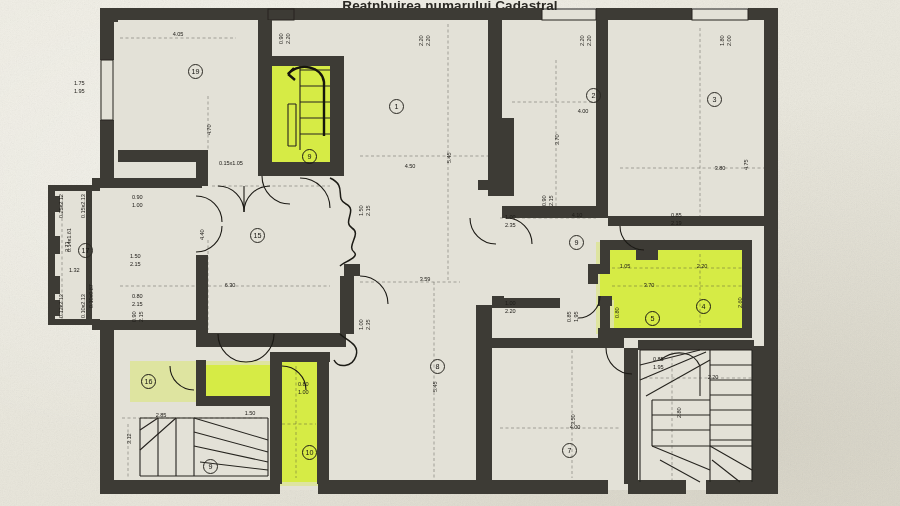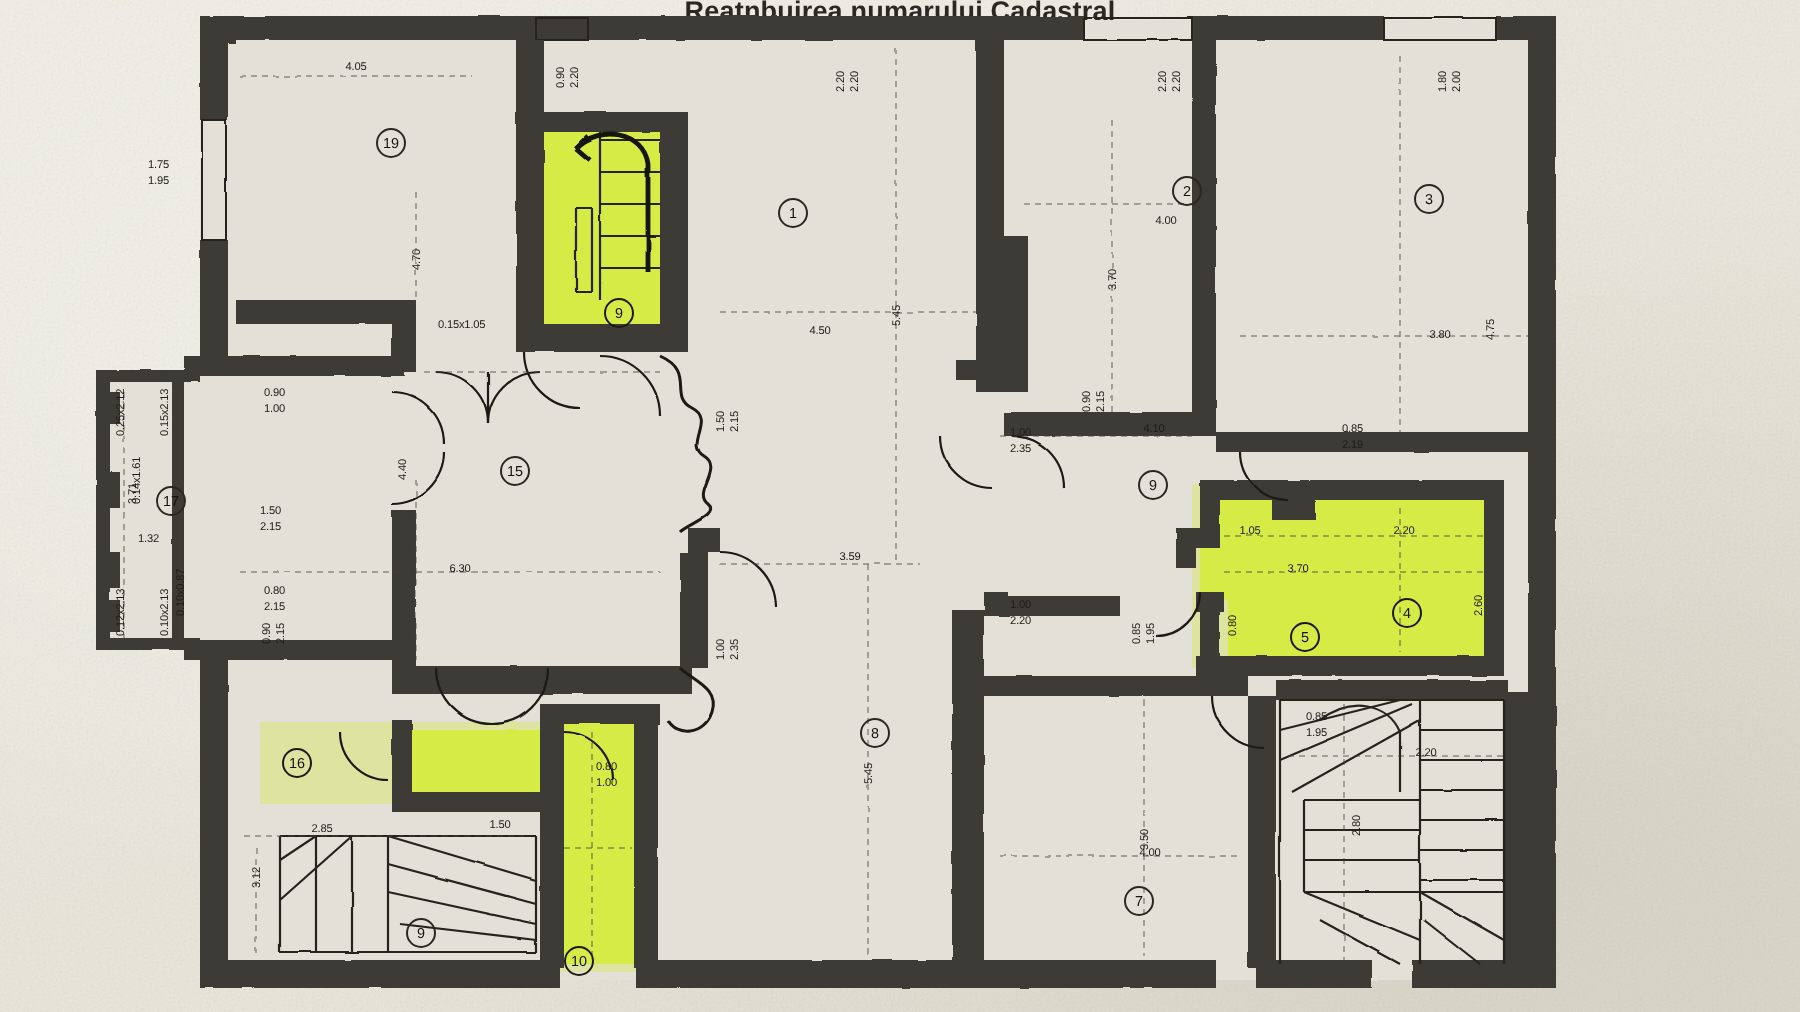--- a/index.html
+++ b/index.html
@@ -304,21 +304,21 @@
     <div class="rm" style="left:78px;top:243px;">17</div>
     <div class="rm" style="left:389px;top:99px;">1</div>
     <div class="rm" style="left:586px;top:88px;">2</div>
     <div class="rm" style="left:707px;top:92px;">3</div>
     <div class="rm" style="left:569px;top:235px;">9</div>
     <div class="rm onyel" style="left:645px;top:311px;">5</div>
     <div class="rm onyel" style="left:696px;top:299px;">4</div>
     <div class="rm" style="left:430px;top:359px;">8</div>
     <div class="rm" style="left:562px;top:443px;">7</div>
     <div class="rm onyel" style="left:141px;top:374px;">16</div>
-    <div class="rm onyel" style="left:282px;top:445px;margin-top:28px;">10</div>
+    <div class="rm onyel" style="left:302px;top:445px;">10</div>
     <div class="rm" style="left:203px;top:459px;">9</div>
 
     <div class="dim c" style="left:163px;top:31px;width:30px;">4.05</div>
     <div class="dim v" style="left:206px;top:135px;">4.70</div>
 
     <div class="dim" style="left:74px;top:80px;">1.75</div>
     <div class="dim" style="left:74px;top:88px;">1.95</div>
 
     <div class="dim v" style="left:278px;top:44px;">0.90</div>
     <div class="dim v" style="left:285px;top:44px;">2.20</div>

